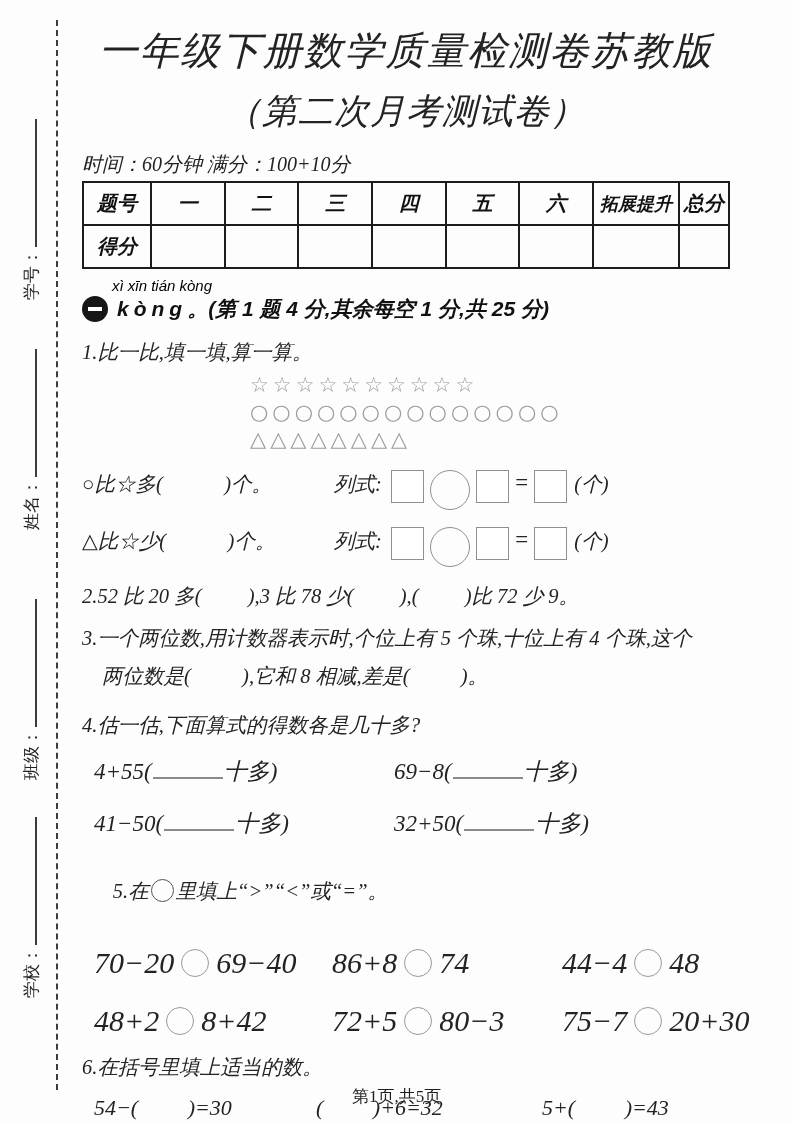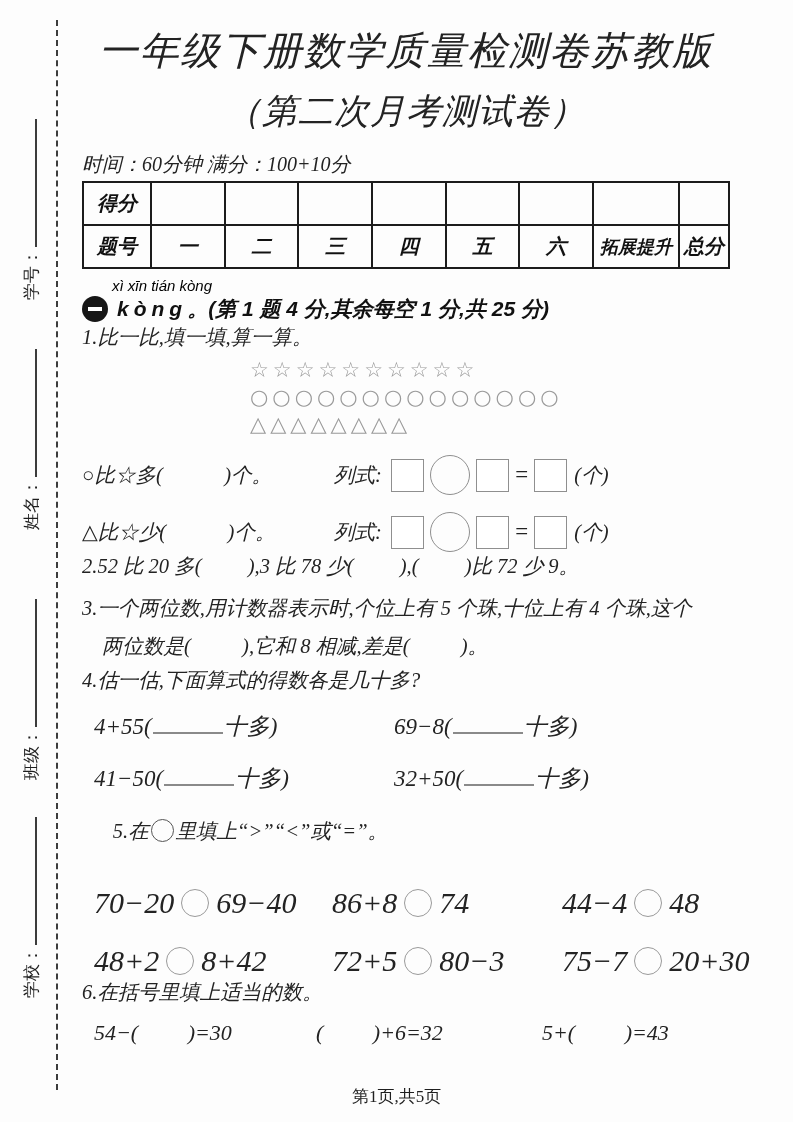--- a/index.html
+++ b/index.html
@@ -37,25 +37,25 @@
   
   .pinyin { margin-top:8px; margin-left:30px;
     font-family:"Liberation Sans","DejaVu Sans",sans-serif; font-size:15px; color:#000000; }
   .sec-head { display:flex; align-items:center; margin-top:1px;
     font-family:"Liberation Sans","DejaVu Sans",sans-serif; font-size:21px; font-weight:700; color:#111; }
   .badge { flex:0 0 auto; width:26px; height:26px; border-radius:50%; background:#161616;
     position:relative; margin-right:9px; }
   .badge::after { content:""; position:absolute; left:6px; top:11px; width:14px; height:4px; background:#fff; }
   .sec-title-main { letter-spacing:5px; }
   
-  .q-text { font-size:20.5px; white-space:pre-wrap; }
+  .q-text { font-size:20.5px; margin-top:15px; white-space:pre-wrap; }
   .shapes { margin-left:168px; margin-top:6px; color:#9a9a9a; }
   .shape-row { font-size:21px; line-height:27px; letter-spacing:4px;
     font-family:"DejaVu Sans","Liberation Sans",sans-serif; }
-  .cmp-row { display:flex; align-items:center; margin-top:17px; font-size:20.5px; }
+  .cmp-row { display:flex; align-items:flex-start; margin-top:17px; font-size:20.5px; }
   .cmp-row .prompt { width:252px; white-space:pre; }
   .cmp-row .lbl { margin-right:6px; }
   .sq { display:inline-block; width:33px; height:33px; border:1px solid #8f8f8f; background:#fff; margin:0 3px; }
   .circ { display:inline-block; width:40px; height:40px; border:1px solid #8f8f8f; border-radius:50%; margin:0 3px; }
   .cmp-row .eq { font-size:23px; margin:0 2px; }
   .cmp-row .unit { margin-left:4px; }
   .q3-block div { font-size:20.5px; white-space:pre-wrap; line-height:1.85; }
   .q3-block { margin-top:10px; }
   .q3-block .ind { margin-left:20px; }
   .grid2 { display:grid; grid-template-columns:300px 1fr; row-gap:20px;
@@ -95,42 +95,42 @@
   </div>
 
   <div class="main">
 
     <div class="title">一年级下册数学质量检测卷苏教版</div>
     <div class="subtitle">（第二次月考测试卷）</div>
     <div class="time-info">时间：60分钟  满分：100+10分</div>
 
     <table class="score-table">
       <tbody>
-        <tr id="st-score">
-            <td>得分</td>
-            <td></td>
-            <td></td>
-            <td></td>
-            <td></td>
-            <td></td>
-            <td></td>
-            <td></td>
-            <td></td>
-          </tr>
         <tr id="st-head">
             <td>题号</td>
             <td>一</td>
             <td>二</td>
             <td>三</td>
             <td>四</td>
             <td>五</td>
             <td>六</td>
             <td>拓展提升</td>
             <td>总分</td>
           </tr>
+        <tr id="st-score">
+            <td>得分</td>
+            <td></td>
+            <td></td>
+            <td></td>
+            <td></td>
+            <td></td>
+            <td></td>
+            <td></td>
+            <td></td>
+          </tr>
       </tbody>
     </table>
 
     <div class="pinyin">xì   xīn   tián  kòng</div>
 
     <div class="sec-head">
       <span class="badge"></span>
       <span class="sec-title-main">kòng</span>
       <span>。(第 1 题 4 分,其余每空 1 分,共 25 分)</span>
     </div>

